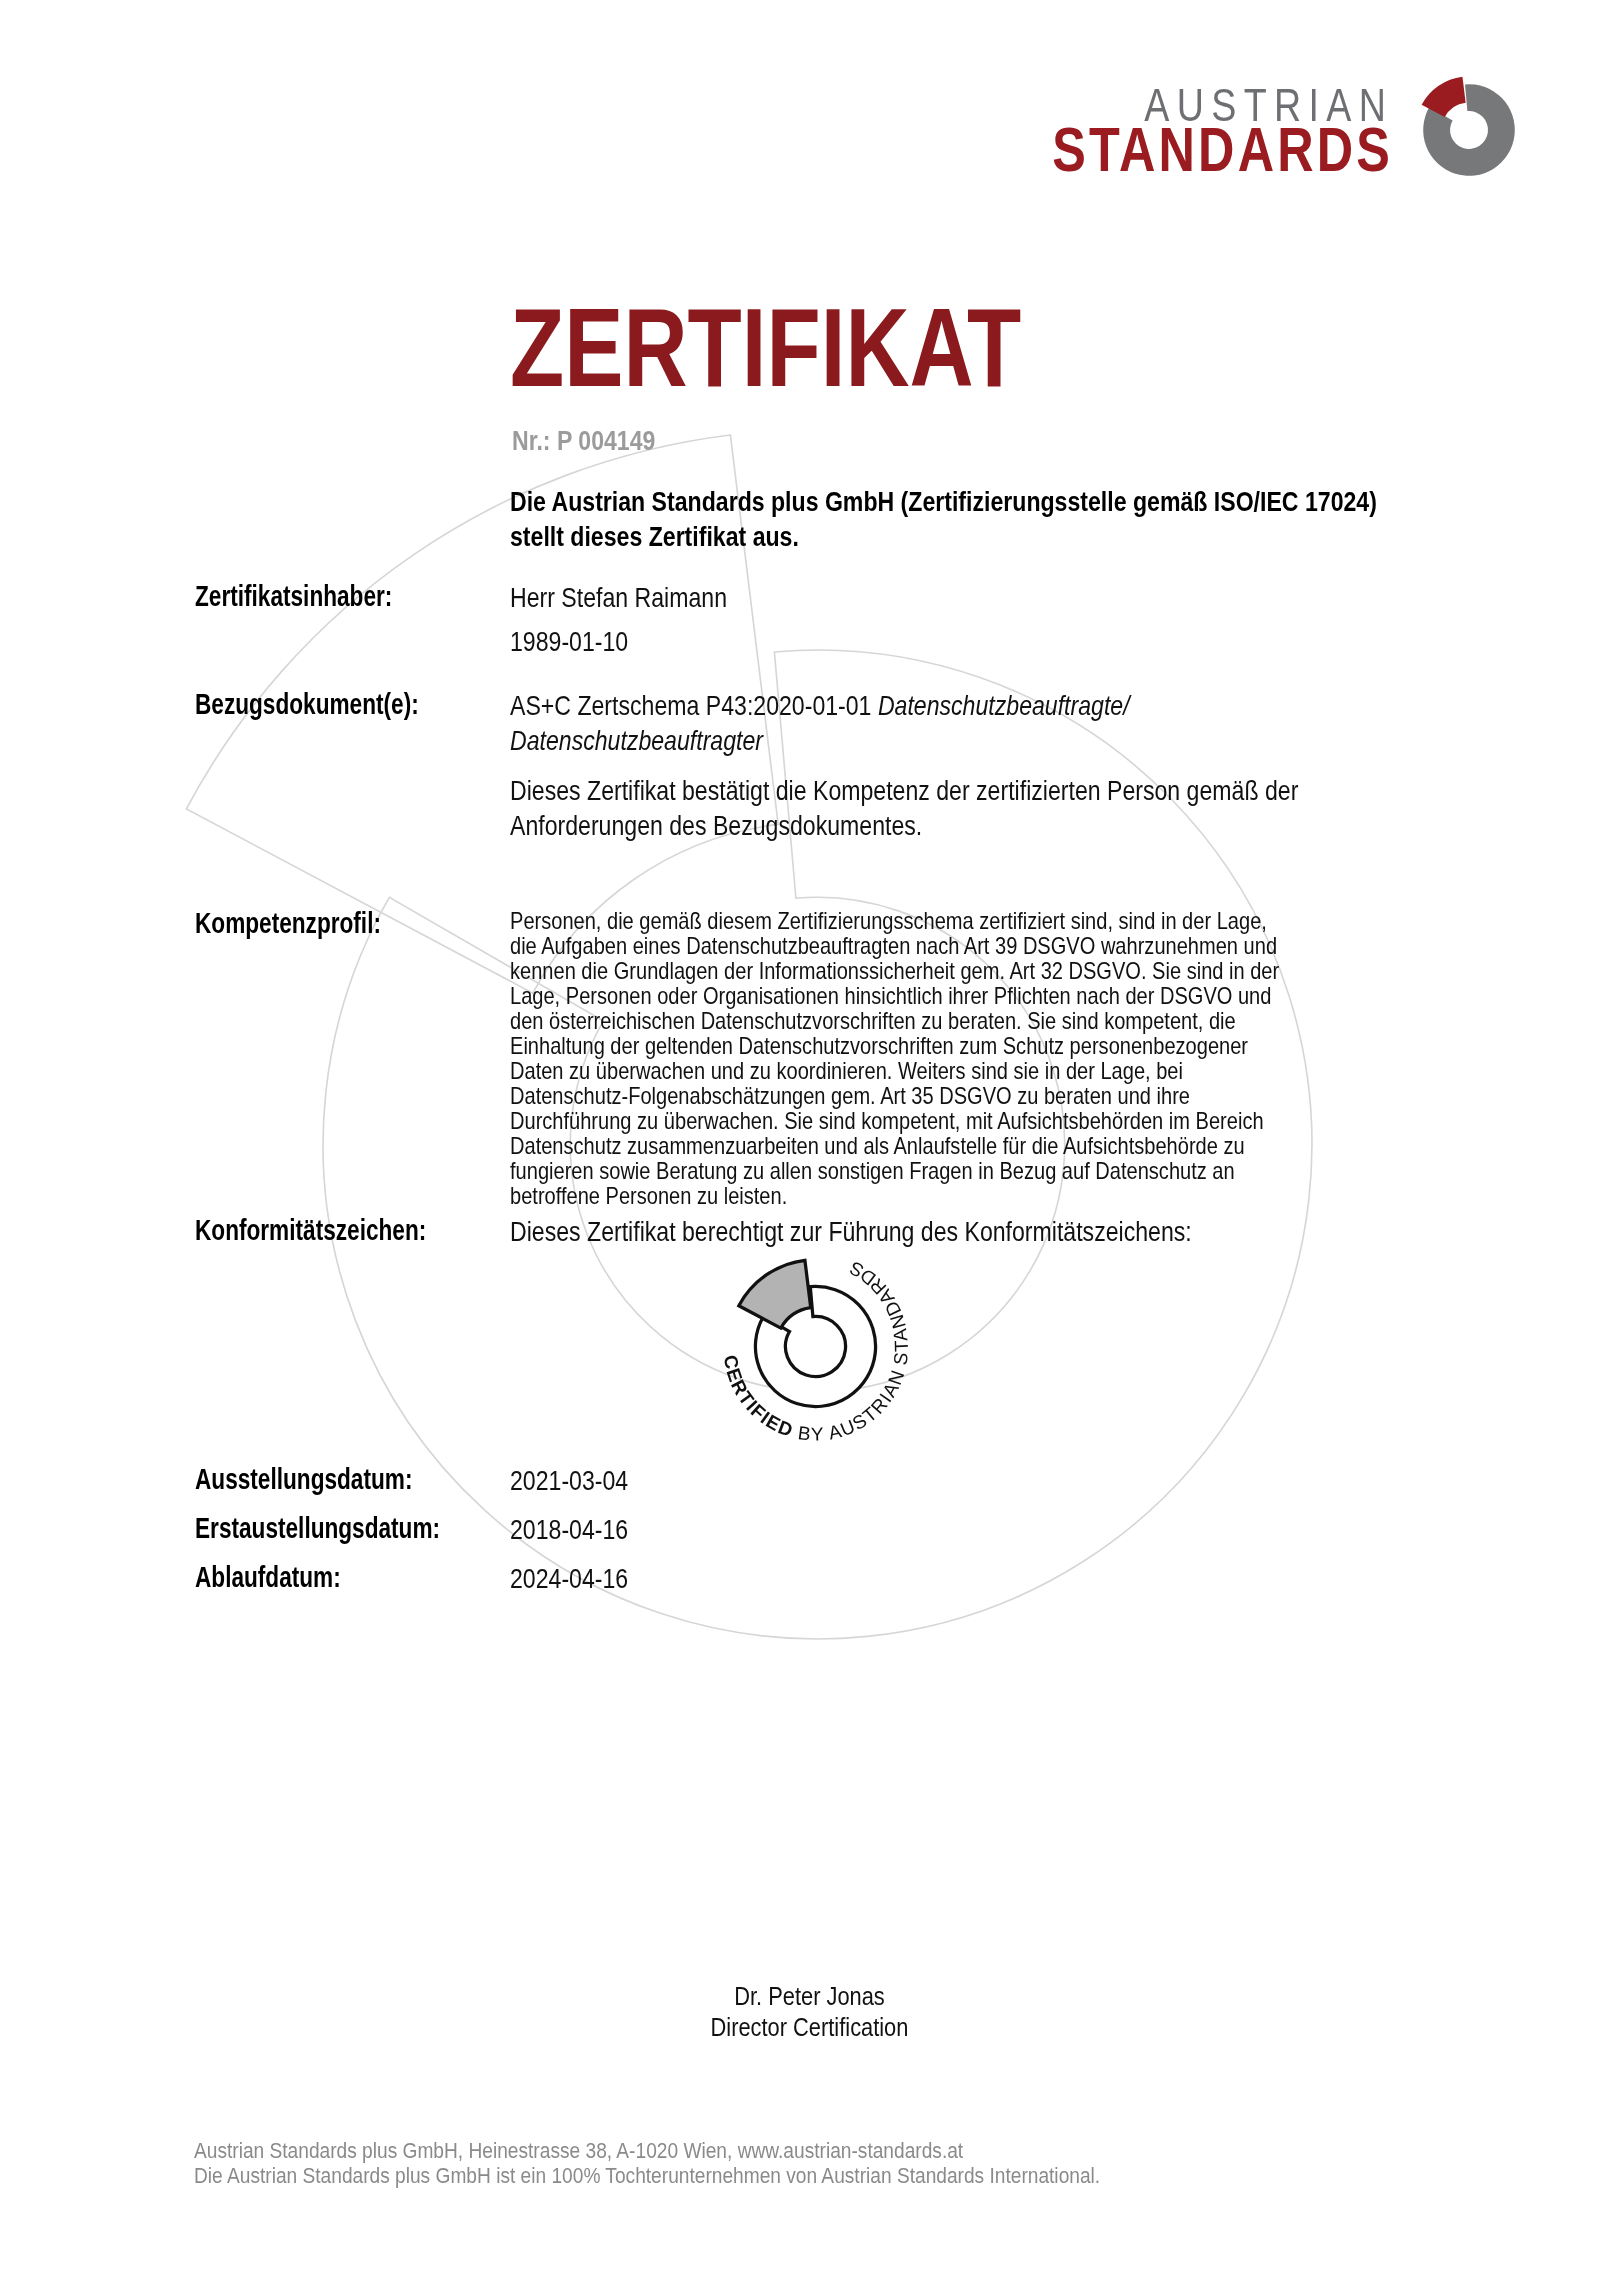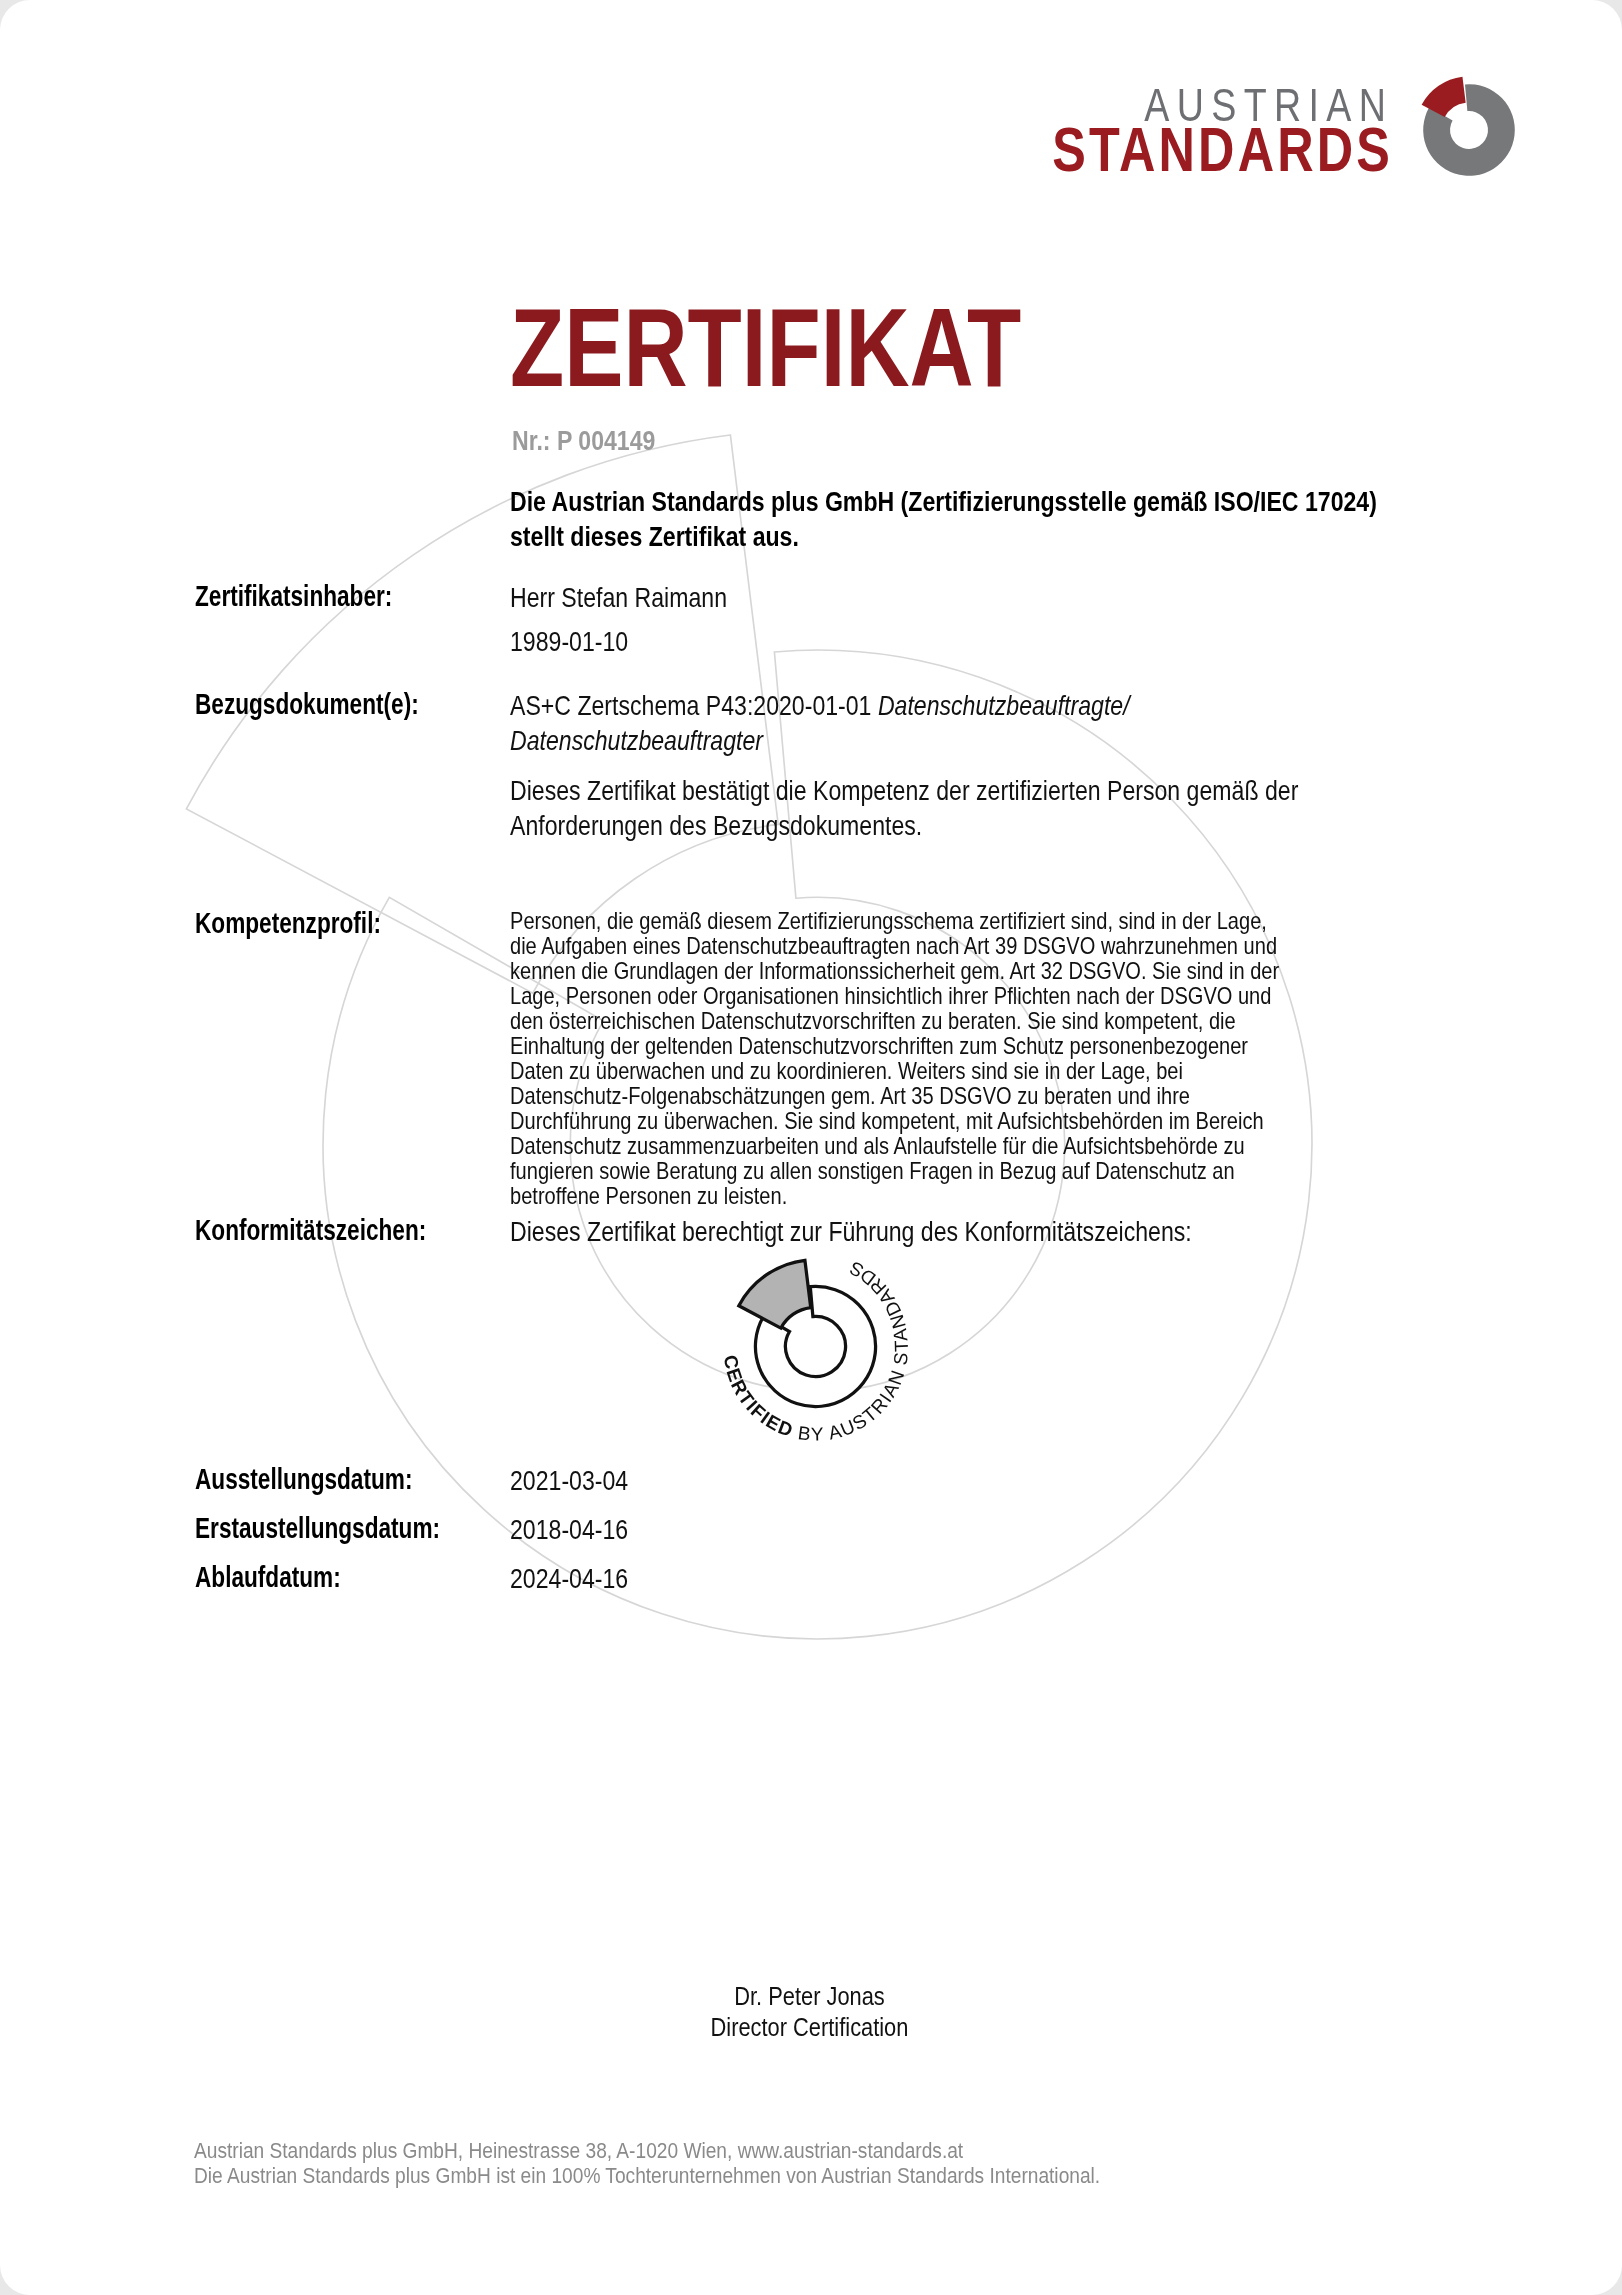--- a/index.html
+++ b/index.html
@@ -1,19 +1,19 @@
 <!DOCTYPE html>
 <html style="font-size:10.5px"><head>
 <meta charset="utf-8">
 <style>
   html,body{margin:0;padding:0;background:#e8e8e8;}
   .page{
     position:relative;width:1622px;height:2295px;margin:0 auto;
     background:#ffffff;overflow:hidden;
-    font-family:"Liberation Sans",sans-serif;color:#111;border-radius:30px;
+    font-family:"Liberation Sans",sans-serif;color:#111;
   }
   .abs{position:absolute;}
   .prel{white-space:pre-line;}
   
   .cx80{transform:scaleX(.80);transform-origin:0 0;}
   .cx84{transform:scaleX(.84);transform-origin:0 0;}
   .cx85{transform:scaleX(.85);transform-origin:0 0;}
   .cx78{transform:scaleX(.78);transform-origin:0 0;}
   .cx87{transform:scaleX(.87);transform-origin:0 0;}
   .cxr80{transform:scaleX(.80);transform-origin:100% 0;}

